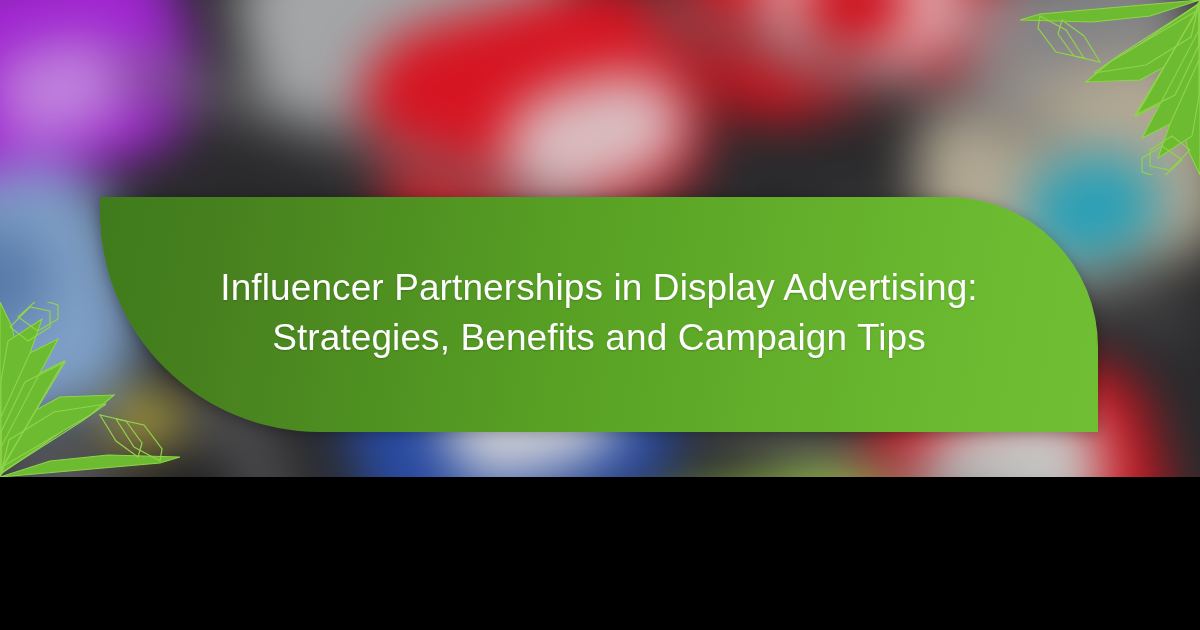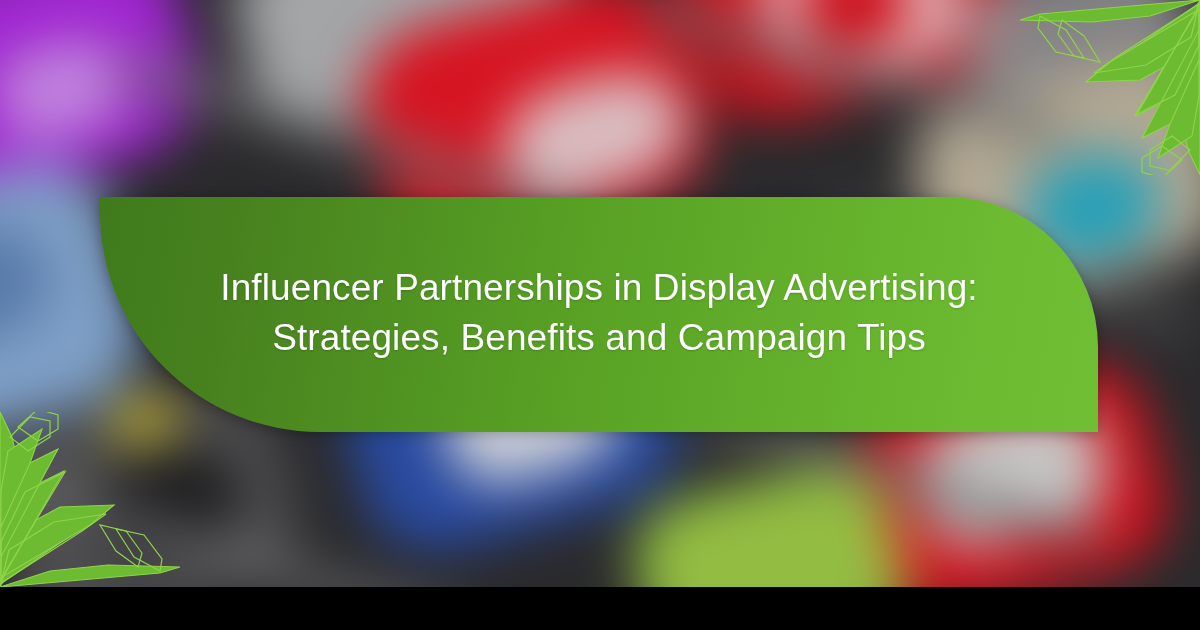--- a/index.html
+++ b/index.html
@@ -3,21 +3,21 @@
 <meta charset="utf-8">
 <style>
   html, body {
     margin: 0;
     padding: 0;
     background: #000;
   }
   #canvas {
     position: relative;
     width: 1200px;
-    height: 587px;
+    height: 477px;
     overflow: hidden;
     font-family: "Liberation Sans", sans-serif;
   }
 
   
   #bg-photo {
     position: absolute;
     inset: -60px;
     background-color: #2a2a2c;
     filter: blur(26px) saturate(1.05);

